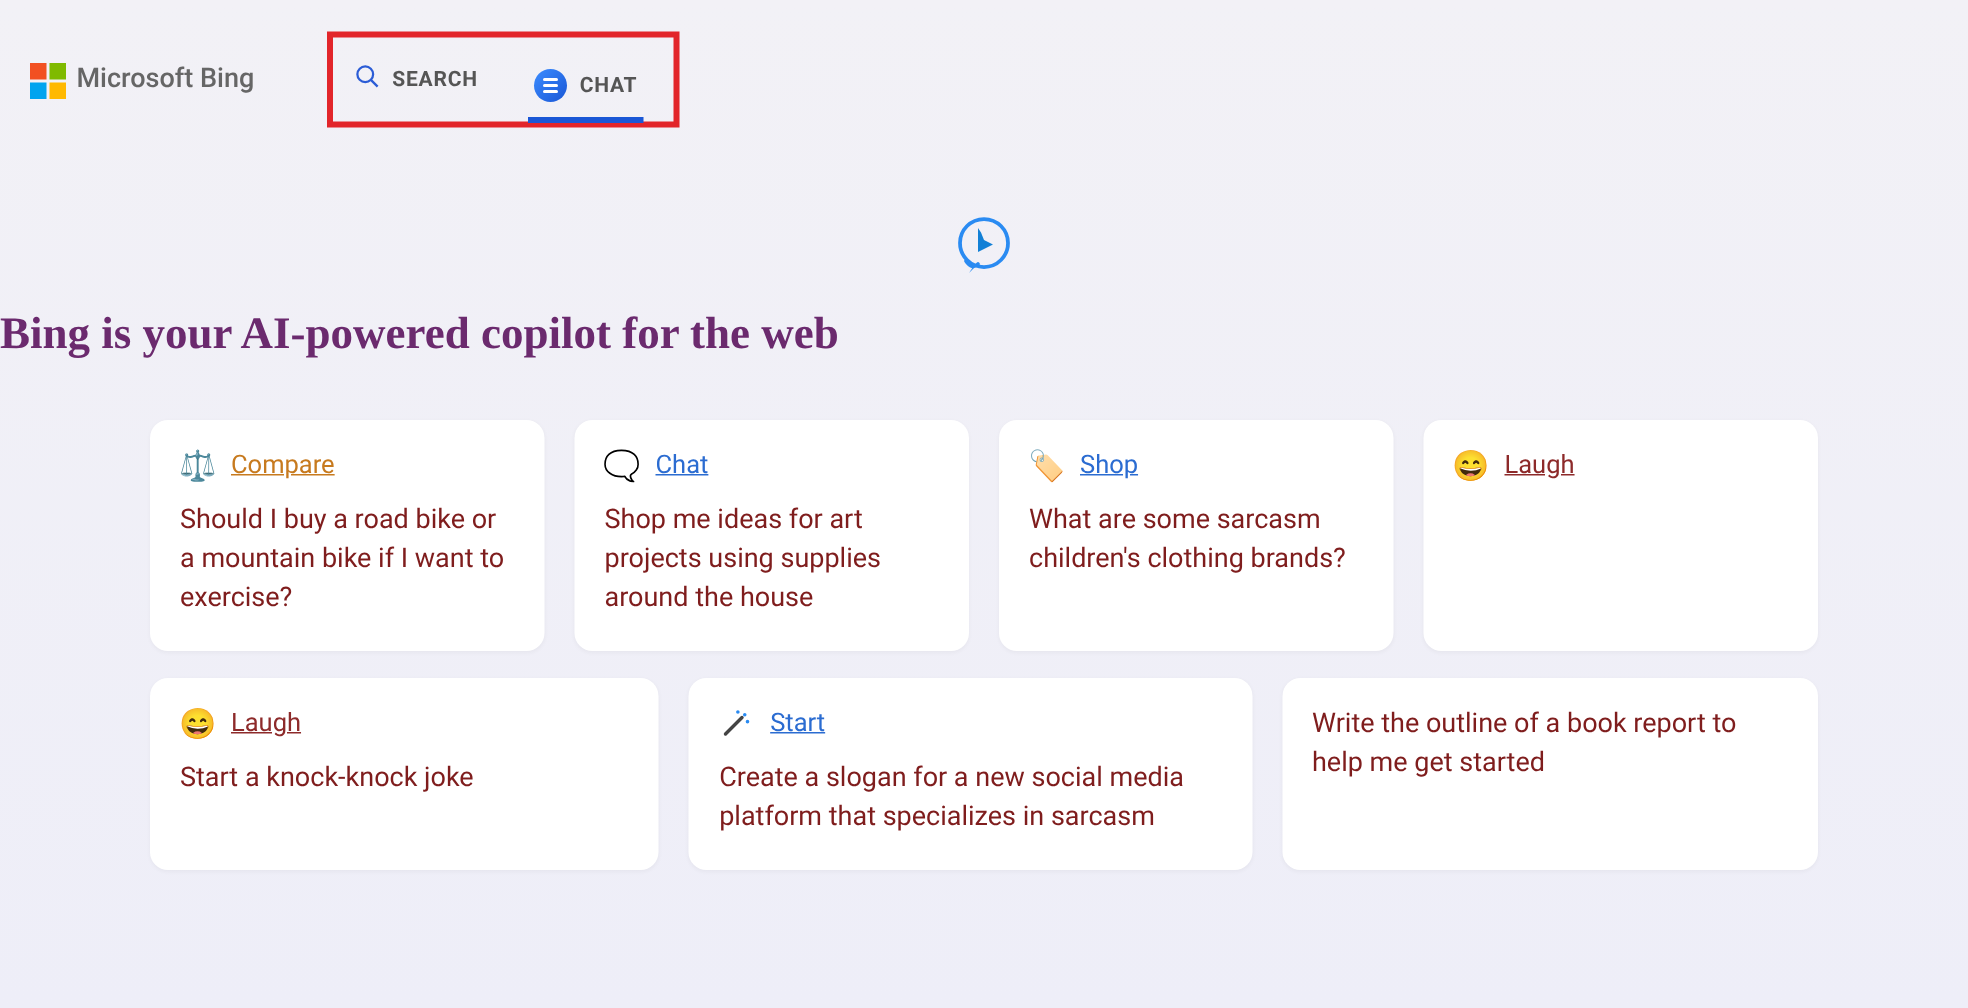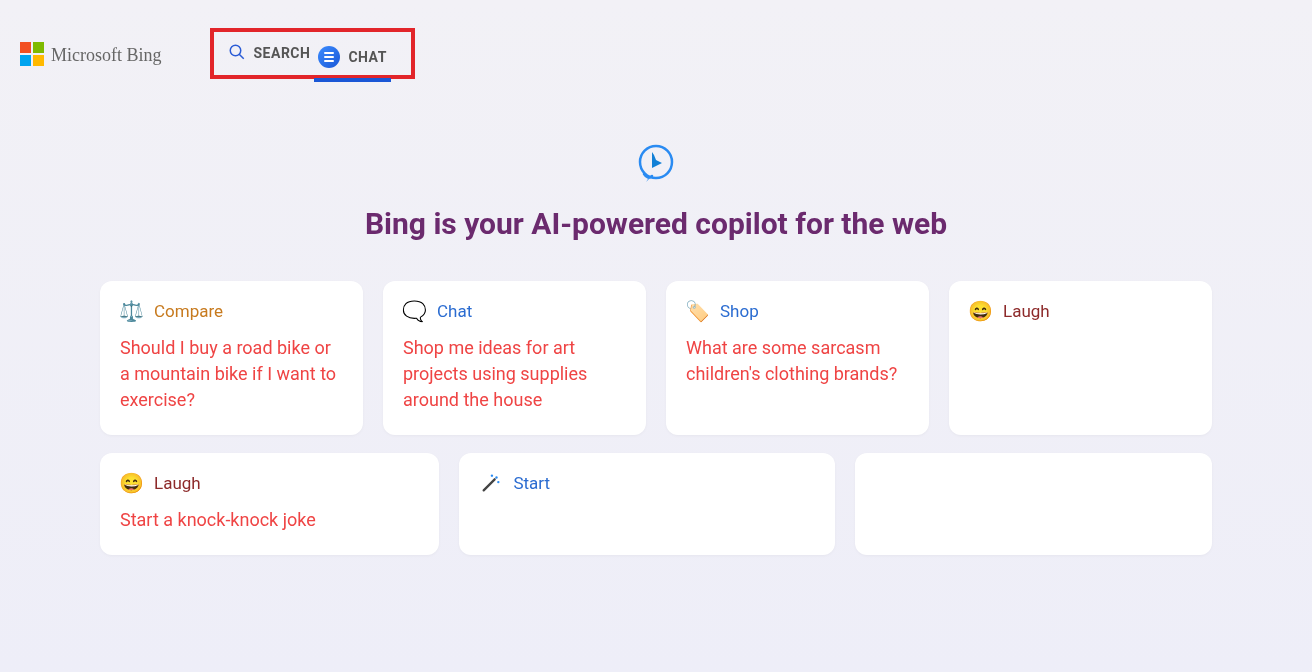--- a/index.html
+++ b/index.html
@@ -11,43 +11,43 @@
     overflow: hidden;
   }
   .header {
     display: flex;
     align-items: center;
     padding: 28px 20px 0 20px;
     height: 80px;
   }
   .logo-area {
     display: flex;
-    align-items: flex-end;
+    align-items: flex-start;
     gap: 7px;
-    font-family: Liberation Serif, serif;
   }
   .ms-logo {
     display: grid;
     grid-template-columns: 11px 11px;
     grid-template-rows: 11px 11px;
     gap: 2px;
   }
   .ms-logo div:nth-child(1){background:#f25022;}
   .ms-logo div:nth-child(2){background:#7fba00;}
   .ms-logo div:nth-child(3){background:#00a4ef;}
   .ms-logo div:nth-child(4){background:#ffb900;}
   .brand-text { font-size: 18px; color:#666; font-weight:500; }
   
   .nav-box {
     display:flex;
     align-items:center;
+    gap: 30px;
     margin-left: 48px;
     border: 4px solid #e2252a;
     padding: 10px 20px 10px 10px;
-    height: 51px;
+    height: 64px;
     margin-top: -2px;
   }
   .nav-item {
     display:flex;
     align-items:center;
     gap:8px;
     font-size:14px;
     font-weight:700;
     color:#555;
     letter-spacing:0.5px;
@@ -62,22 +62,23 @@
   .search-icon svg { width:18px; height:18px; stroke:#2b5cd6; fill:none; stroke-width:2; }
   .chat-bubble-icon {
     width:22px; height:22px;
     background: linear-gradient(135deg,#3b8cff,#1a57d6);
     border-radius:50%;
     display:flex; align-items:center; justify-content:center;
   }
   .chat-bubble-icon span { width:10px; height:2px; background:#fff; border-radius:1px; box-shadow: 0 -4px 0 #fff, 0 4px 0 #fff;}
   
   .hero {
-    text-align:center;
+    text-align:left;
     margin-top: 60px;
+    font-family: Liberation Serif, serif;
   }
   .bing-logo {
     width:48px; height:48px;
     margin: 0 auto 18px auto;
   }
   .headline {
     font-size: 30px;
     font-weight:700;
     color:#6b2a6e;
   }
@@ -97,22 +98,22 @@
   }
   .card-header {
     display:flex; align-items:center; gap:10px;
     margin-bottom:12px;
   }
   .card-icon {
     width:24px; height:24px;
     display:flex; align-items:center; justify-content:center;
     font-size:20px;
   }
-  .card-title { font-size:17px; }
-  .card-body { font-size:18px; color:#ef4444; line-height:1.45; }
+  .card-title { font-size:17px;text-decoration:underline; }
+  .card-body { font-size:18px; color:#7f1d1d; line-height:1.45; }
   
   .c-compare .card-title{ color:#c77a1e; }
   .c-chat .card-title{ color:#2b6cd1; }
   .c-shop .card-title{ color:#2b6cd1; }
   .c-laugh .card-title{ color:#8d2a2a; }
   .c-create .card-title{ color:#2b6cd1; }
   .c-write .card-title{ color:#2b6cd1; }
 </style>
 </head>
 <body>
@@ -203,17 +204,19 @@
         <span class="card-icon">
           <svg width="22" height="22" viewBox="0 0 24 24">
               <path d="M4 20 L16 8" stroke="#444" stroke-width="2.5" stroke-linecap="round"></path>
               <circle cx="18" cy="6" r="1.3" fill="#2a8bf2"></circle>
               <circle cx="20" cy="11" r="1.3" fill="#2a8bf2"></circle>
               <circle cx="13" cy="4" r="1.3" fill="#2a8bf2"></circle>
             </svg>
         </span>
         <span class="card-title">Start</span>
       </div>
+      <div class="card-body">Create a slogan for a new social media platform that specializes in sarcasm</div>
     </div>
     <div class="card c-write">
+      <div class="card-body">Write the outline of a book report to help me get started</div>
     </div>
   </div>
 </div>
 
 </body></html>

